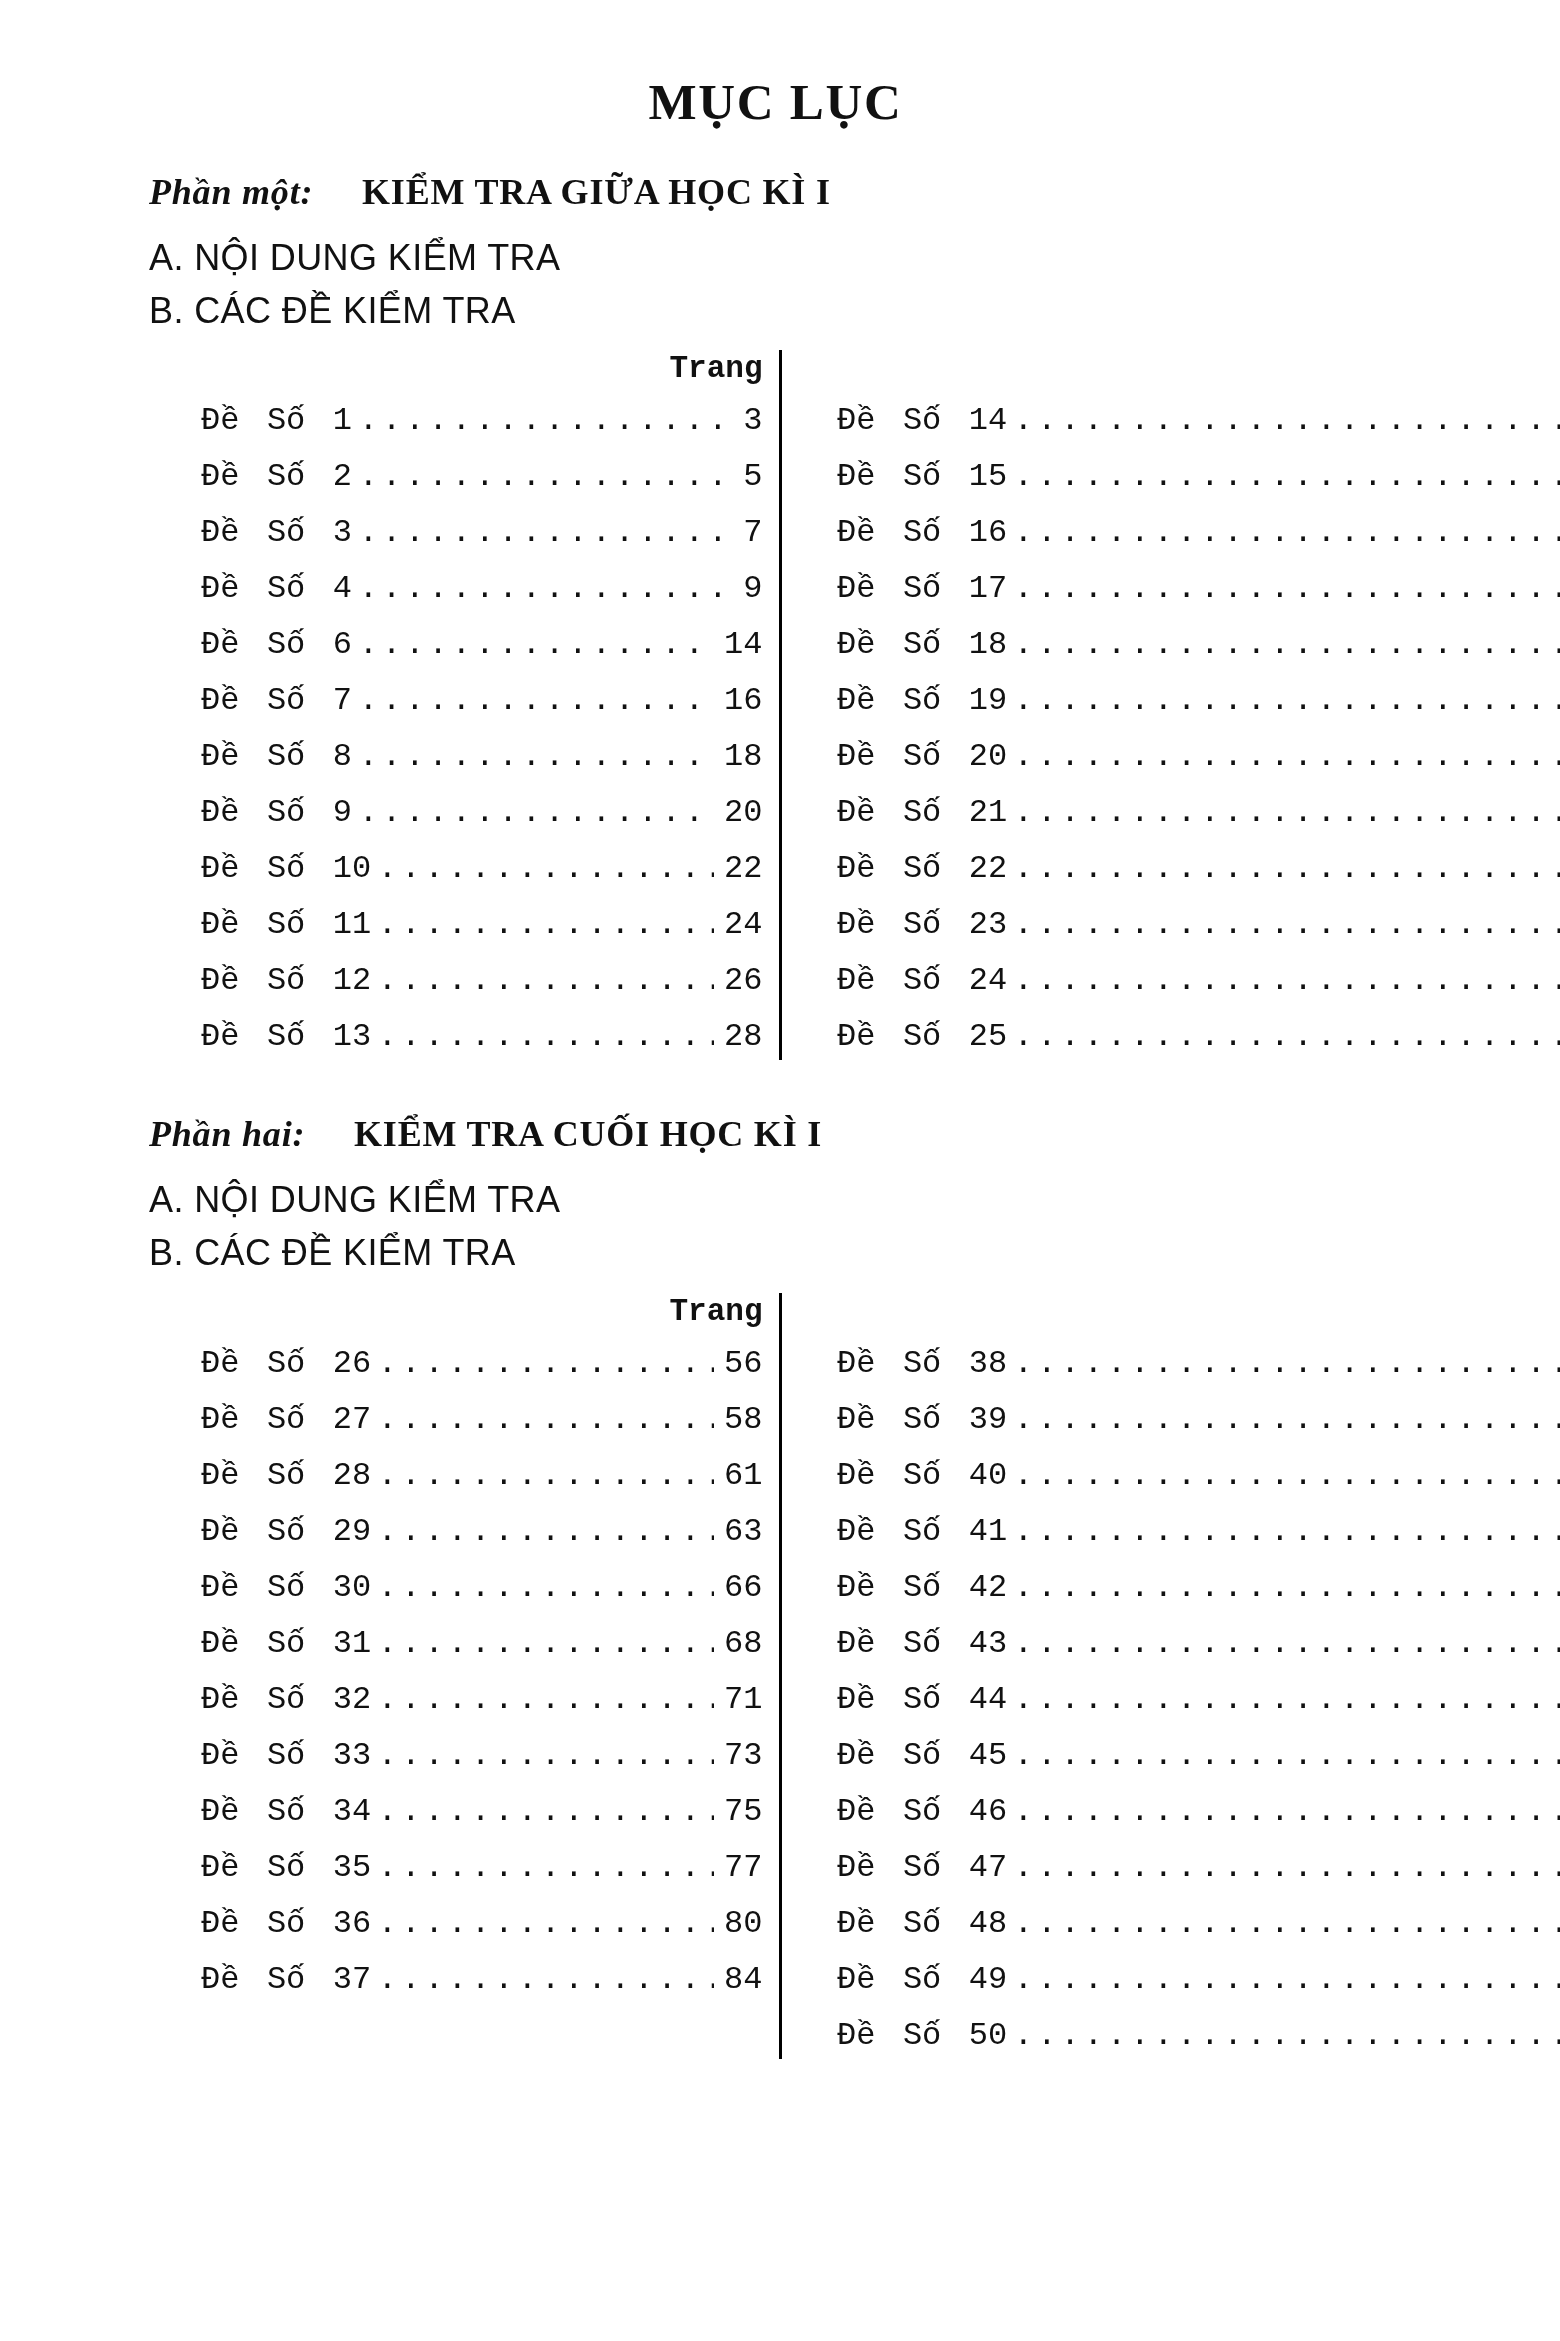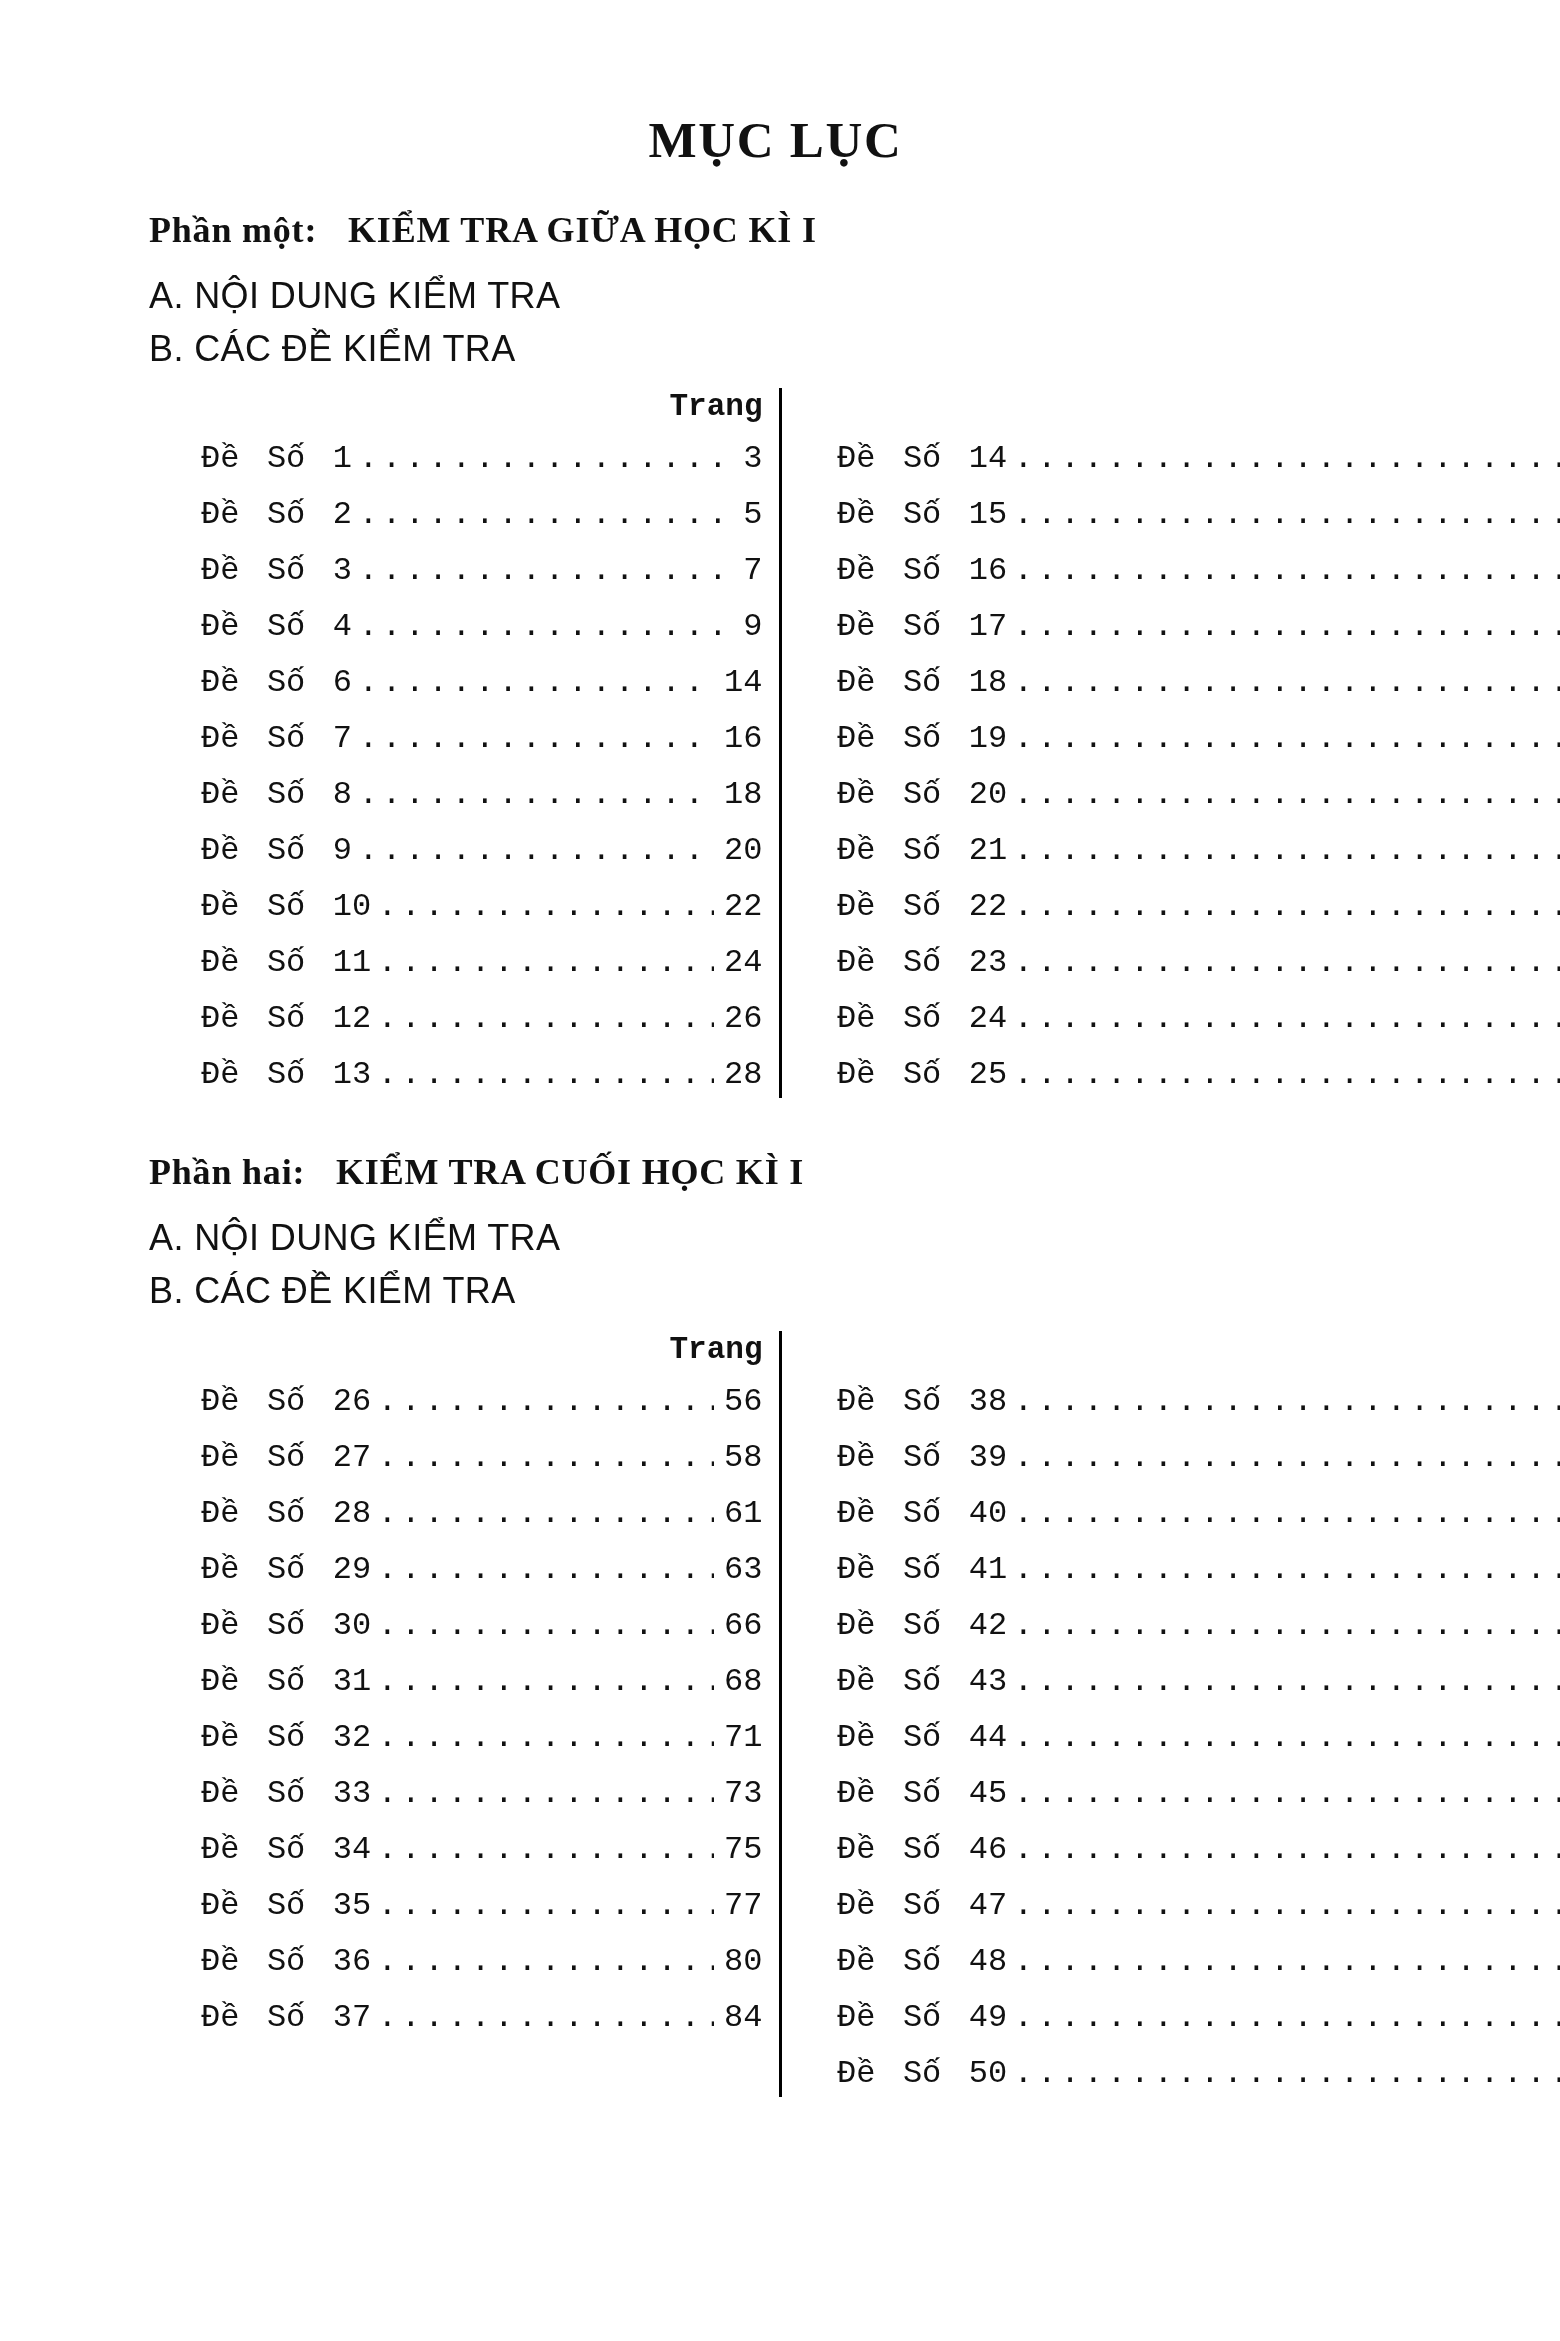--- a/index.html
+++ b/index.html
@@ -8,39 +8,39 @@
     background: #ffffff;
   }
   .page {
     position: relative;
     width: 1561px;
     height: 2342px;
     box-sizing: border-box;
     background: #ffffff;
     color: #111111;
     font-family: "Liberation Serif", serif;
-    padding: 111px 159px 0 149px;
+    padding: 73px 159px 0 149px;
     overflow: hidden;
   }
   .doc-title {
     text-align: center;
     font-size: 51px;
     font-weight: bold;
     letter-spacing: 1.7px;
     margin: 0 0 40px 0;
   }
   .toc-section { margin: 0; }
   .toc-section + .toc-section { margin-top: 48px; }
   .section-heading {
     font-size: 36px;
     font-weight: bold;
     margin: 0 0 18px 0;
     letter-spacing: 0.8px;
   }
-  .heading-prefix { margin-right: 21px; }
+  .heading-prefix { margin-right: 39px; font-style: italic; }
   .subitem {
     font-family: "Liberation Sans", sans-serif;
     font-size: 36px;
     line-height: 53px;
     letter-spacing: 0.4px;
   }
   .toc-columns {
     position: relative;
     display: flex;
     margin-top: 8.3px;

